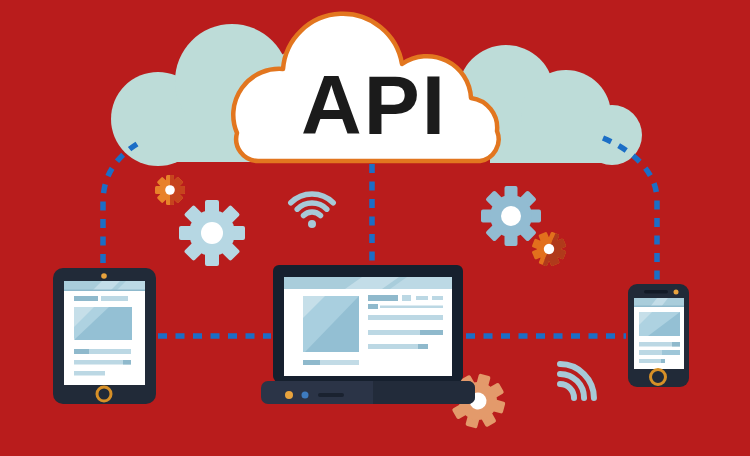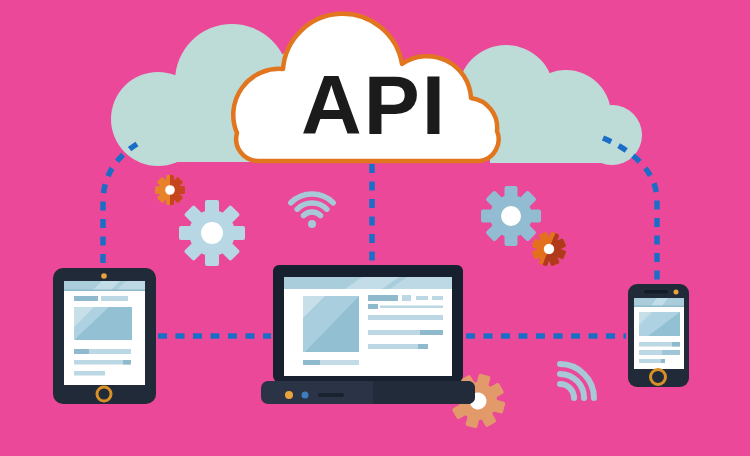--- a/index.html
+++ b/index.html
@@ -1,16 +1,16 @@
 <!DOCTYPE html>
 <html><head>
 <meta charset="utf-8">
 <style>
   html,body{margin:0;padding:0;background:#ffffff;}
-  .stage{position:relative;width:750px;height:456px;background:#ec4899;overflow:hidden;
+  .stage{position:relative;width:750px;height:456px;background:#b91c1c;overflow:hidden;
          font-family:"Liberation Sans",sans-serif;}
   svg{display:block;}
   .api-label{font-family:"Liberation Sans","DejaVu Sans",sans-serif;font-weight:700;letter-spacing:2px;}
 </style>
 </head>
 <body>
 
 <div class="stage">
 <svg width="750" height="456" viewBox="0 0 750 456" xmlns="http://www.w3.org/2000/svg">
   <defs>

